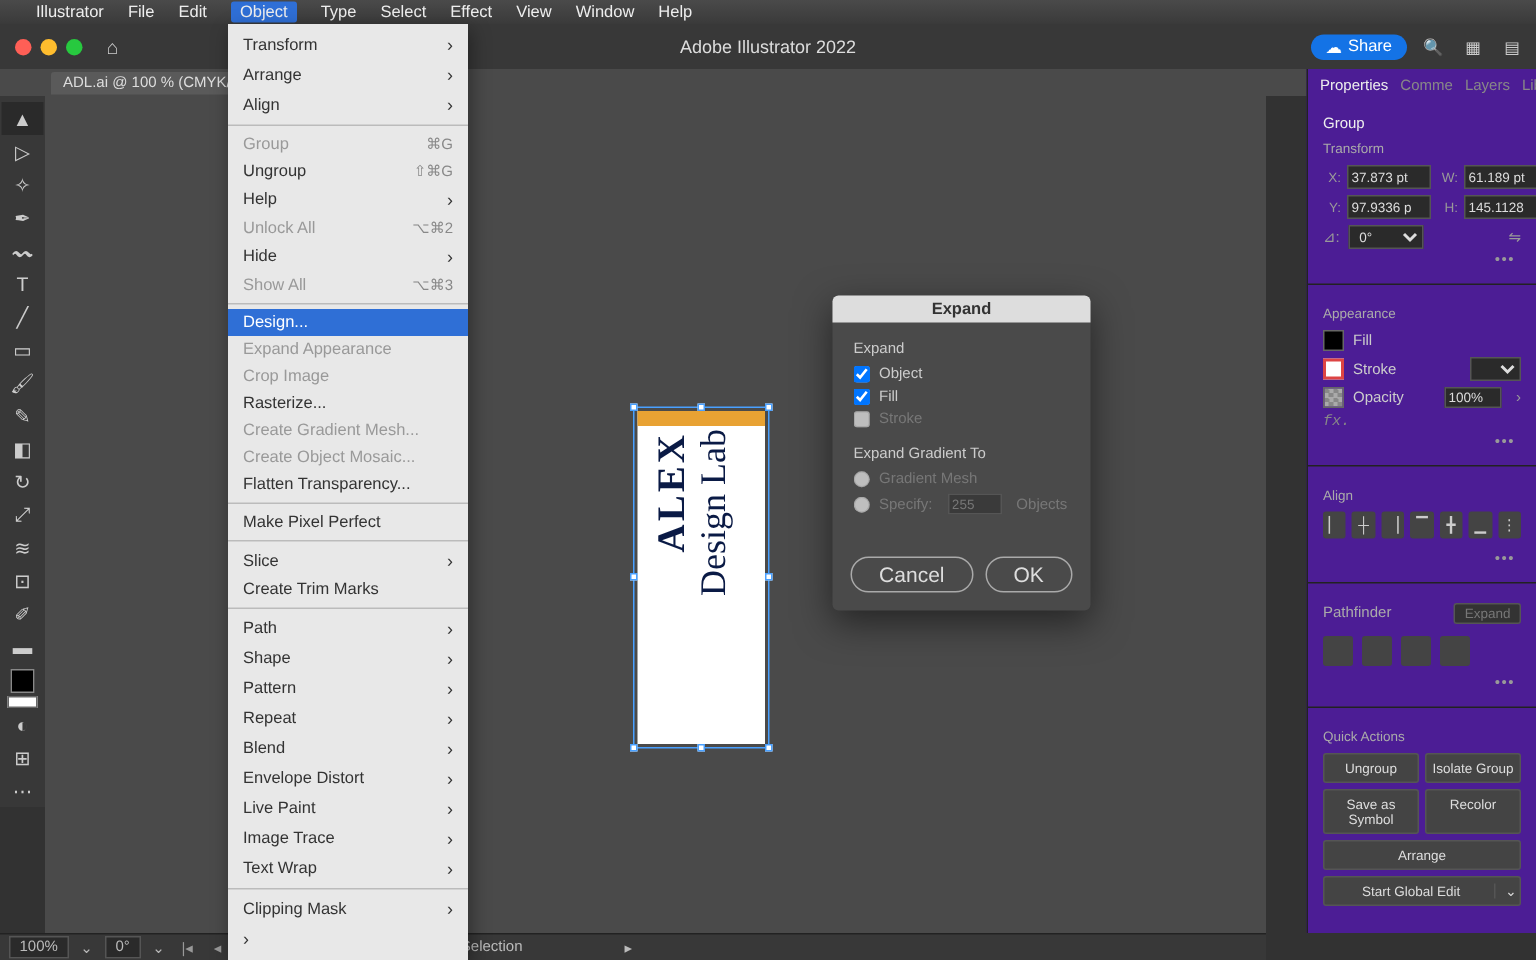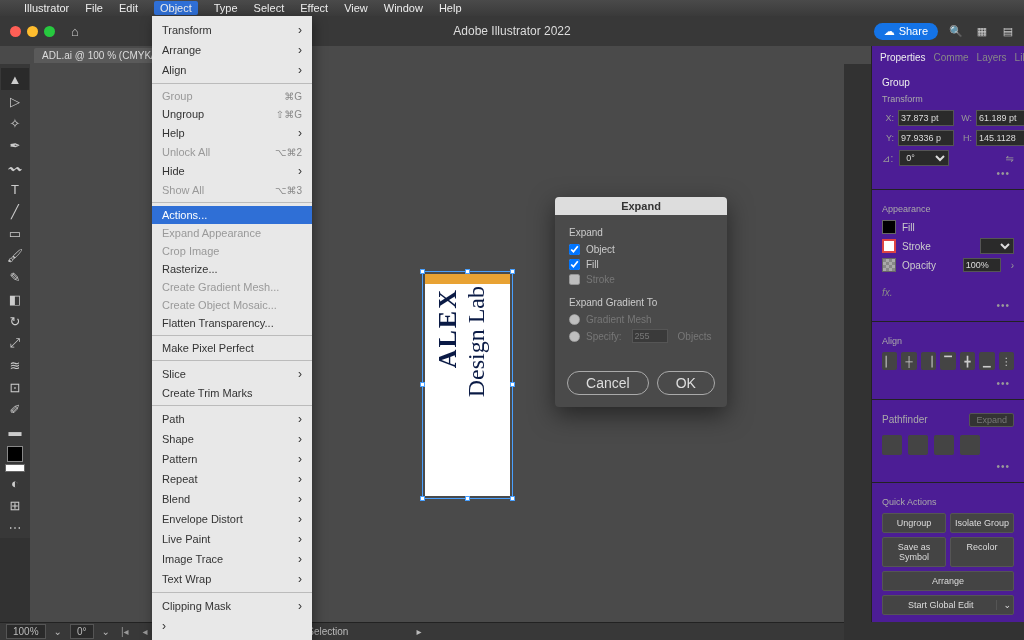--- a/index.html
+++ b/index.html
@@ -220,21 +220,21 @@
         <div class="swatch-box" style="background:#fff;border:2px solid #d44"></div>
         <span>Stroke</span>
         <select class="select-sm" style="width:34px;margin-left:auto;"><option></option></select>
       </div>
     <div class="sw-row">
         <div class="swatch-box" style="background:repeating-conic-gradient(#888 0 25%,#aaa 0 50%) 0/6px 6px"></div>
         <span>Opacity</span>
         <input class="select-sm" style="width: 38px; margin-left: auto;" value="100%">
         <span style="color:#999;margin-left:4px;">›</span>
       </div>
-    <div style="font-style:italic;color:#888;margin-top:15px;">fx.</div>
+    <div style="font-style:italic;color:#888;margin-top:4px;font-family:Liberation Mono, monospace;">fx.</div>
     <div class="dots3">•••</div>
   </div>
   <div class="divider"></div>
   <div class="psec">
     <div class="sect" style="font-size:9px;color:#aaa;">Align</div>
     <div class="align-row">
       <div class="ai">▏</div>
       <div class="ai">┼</div>
       <div class="ai">▕</div>
       <div class="ai">▔</div>
@@ -304,21 +304,21 @@
     </div>
     <div class="dd-item dd-sub">
       <span>Hide</span>
     </div>
     <div class="dd-item dis">
       <span>Show All</span>
       <span class="dd-short">⌥⌘3</span>
     </div>
     <div class="dd-sep"></div>
     <div class="dd-item hl">
-      <span>Actions...</span>
+      <span>Design...</span>
     </div>
     <div class="dd-item dis">
       <span>Expand Appearance</span>
     </div>
     <div class="dd-item dis">
       <span>Crop Image</span>
     </div>
     <div class="dd-item">
       <span>Rasterize...</span>
     </div>

